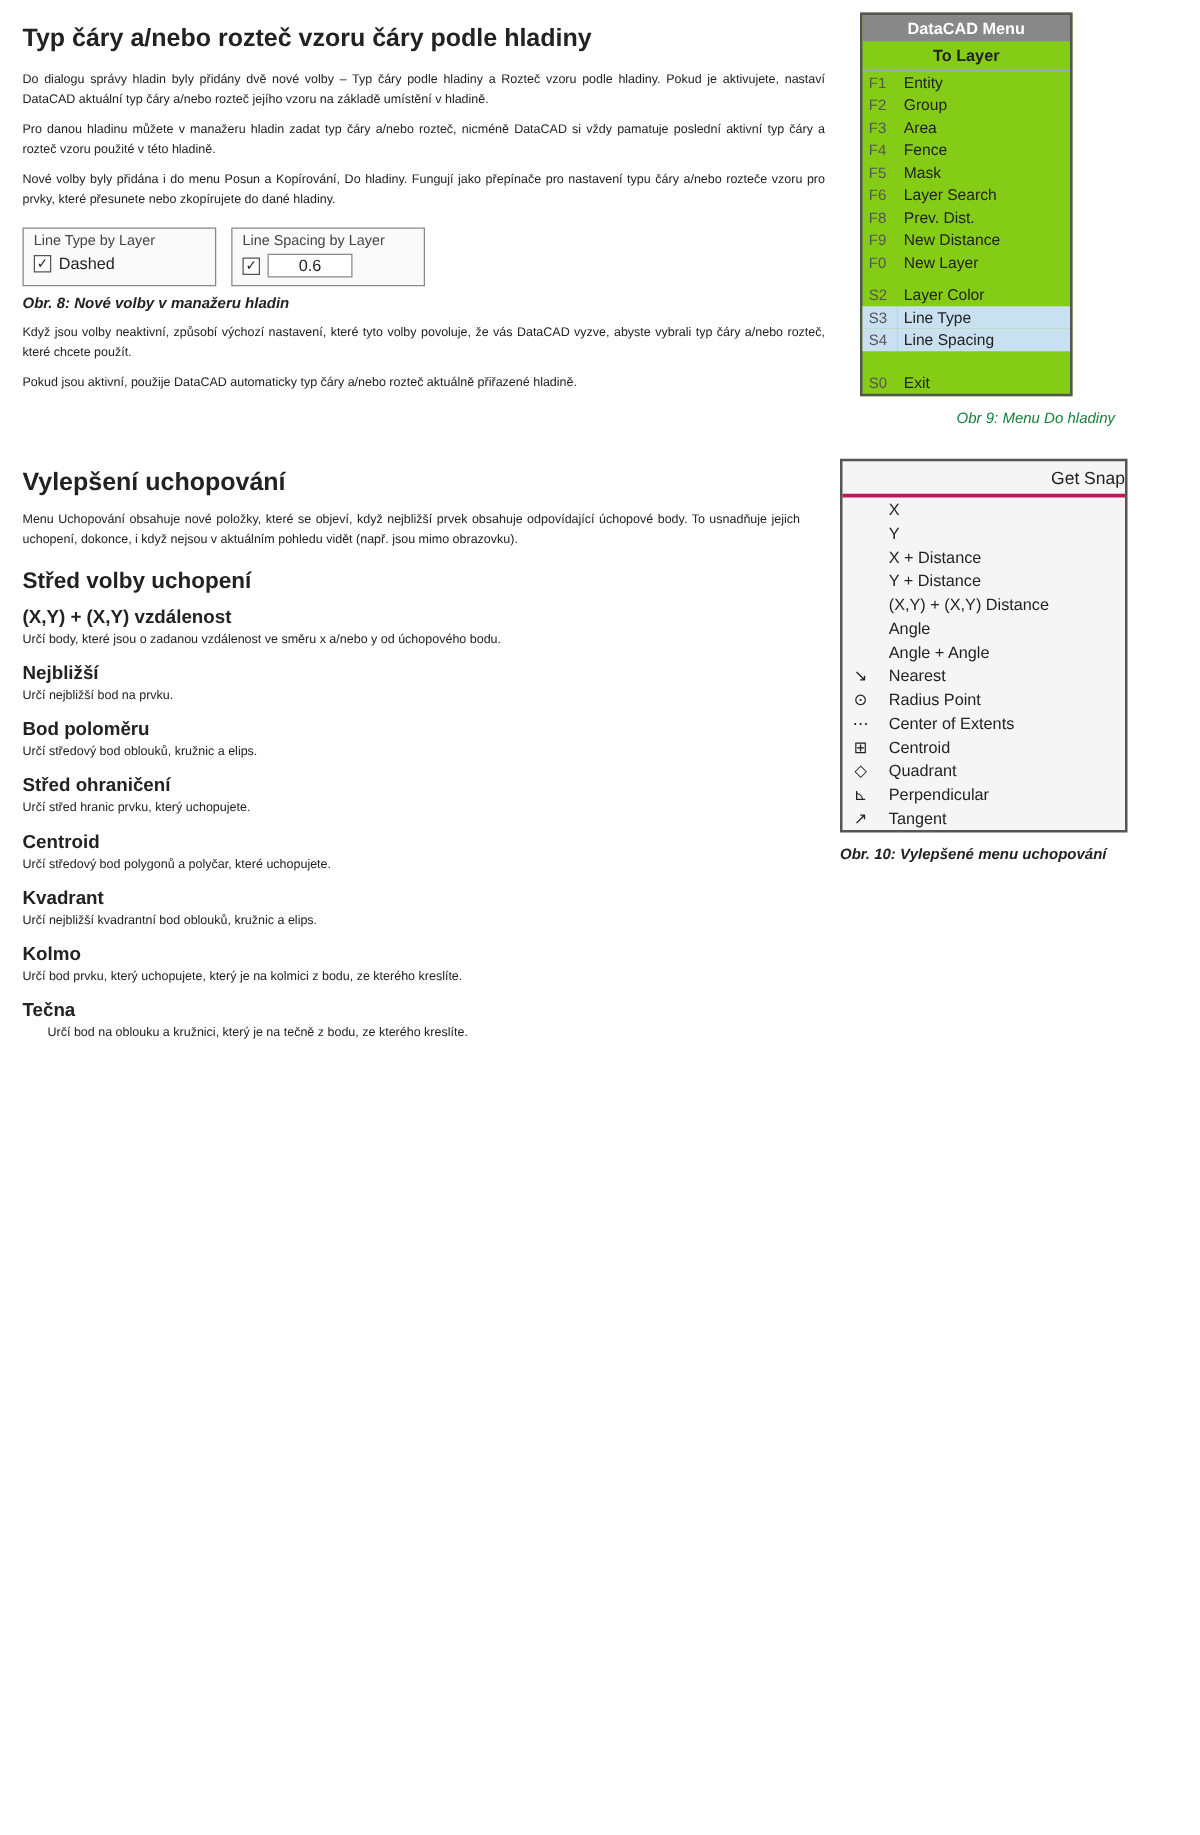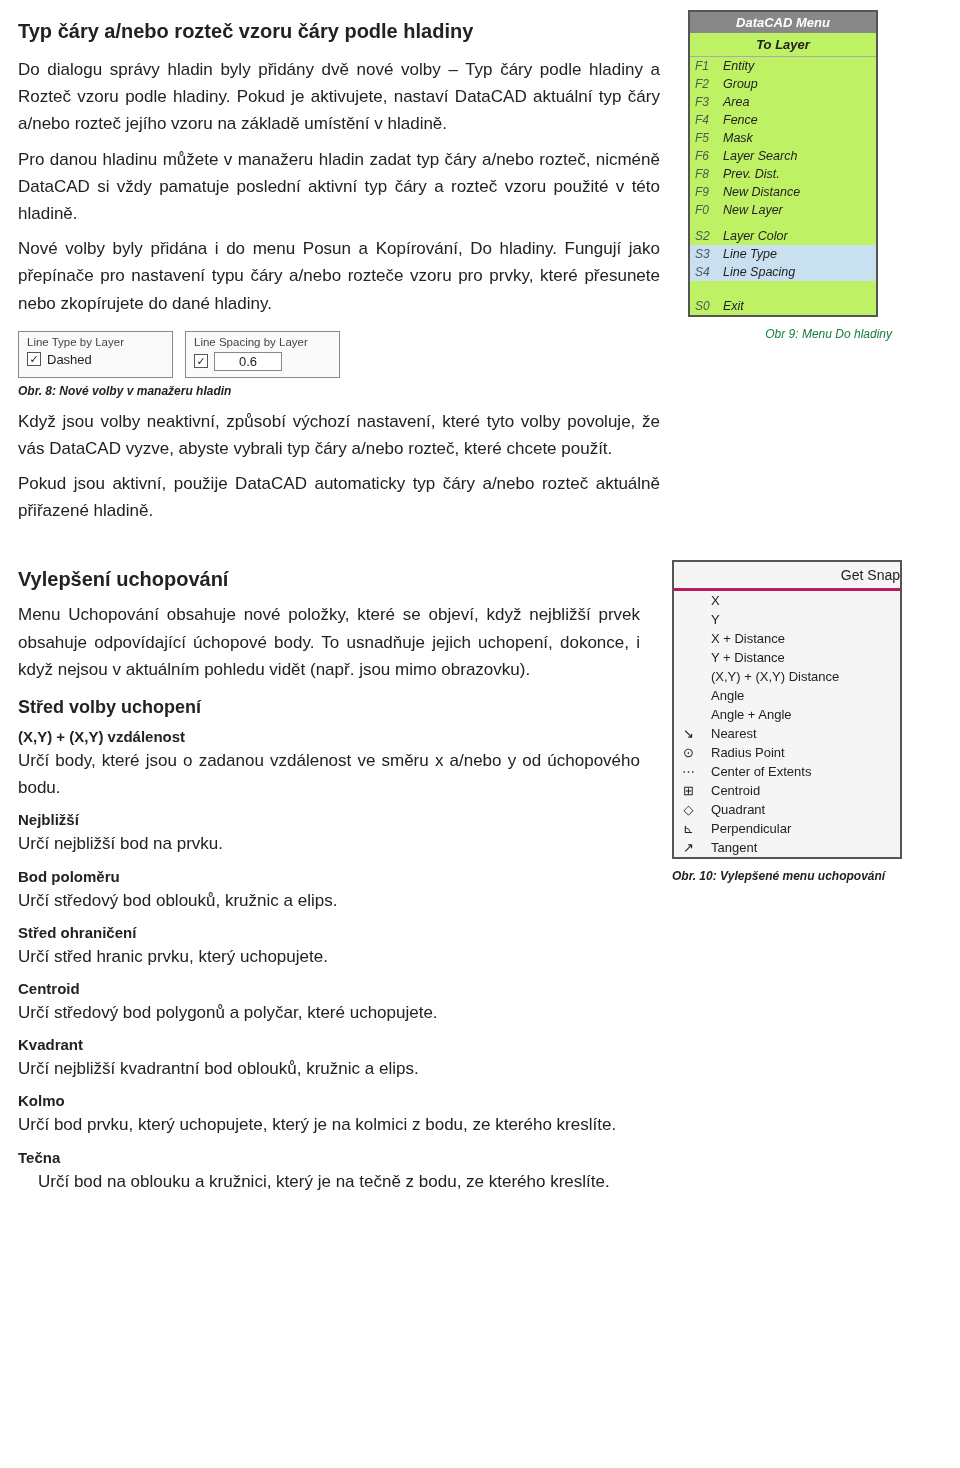--- a/index.html
+++ b/index.html
@@ -31,33 +31,32 @@
     }
 
     h1.page-title {
       font-size: 20px;
       font-weight: bold;
       margin-bottom: 12px;
       line-height: 1.3;
     }
 
     p.body-text {
-      font-size: 17px;
+      font-size: 10px;
       line-height: 1.6;
       margin-bottom: 8px;
       text-align: justify;
     }
 
     
     .datacad-menu-box {
       border: 2px solid #555;
-      background: #bef264;
-      width: 190px;
+      background: #84cc16;
+      width: 170px;
       margin-bottom: 10px;
-      font-style: italic;
     }
 
     .datacad-menu-title {
       background: #888;
       color: #fff;
       text-align: center;
       font-weight: bold;
       font-size: 13px;
       padding: 3px 0;
     }

